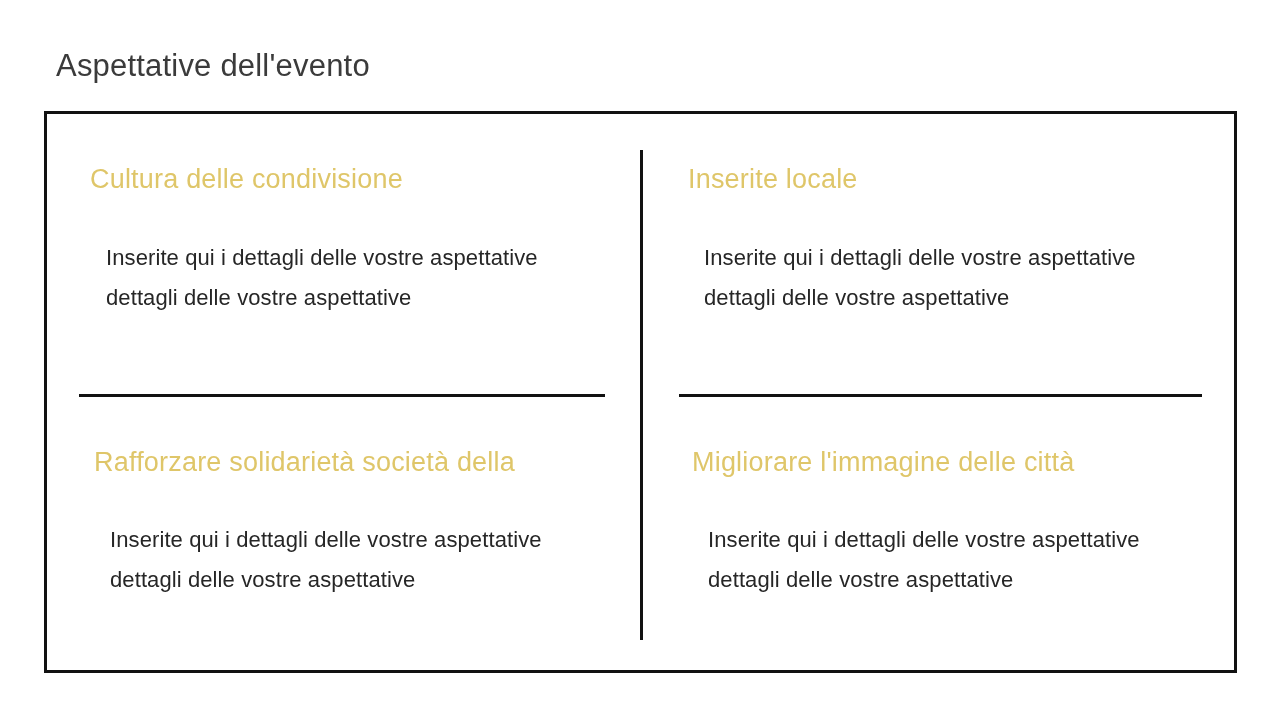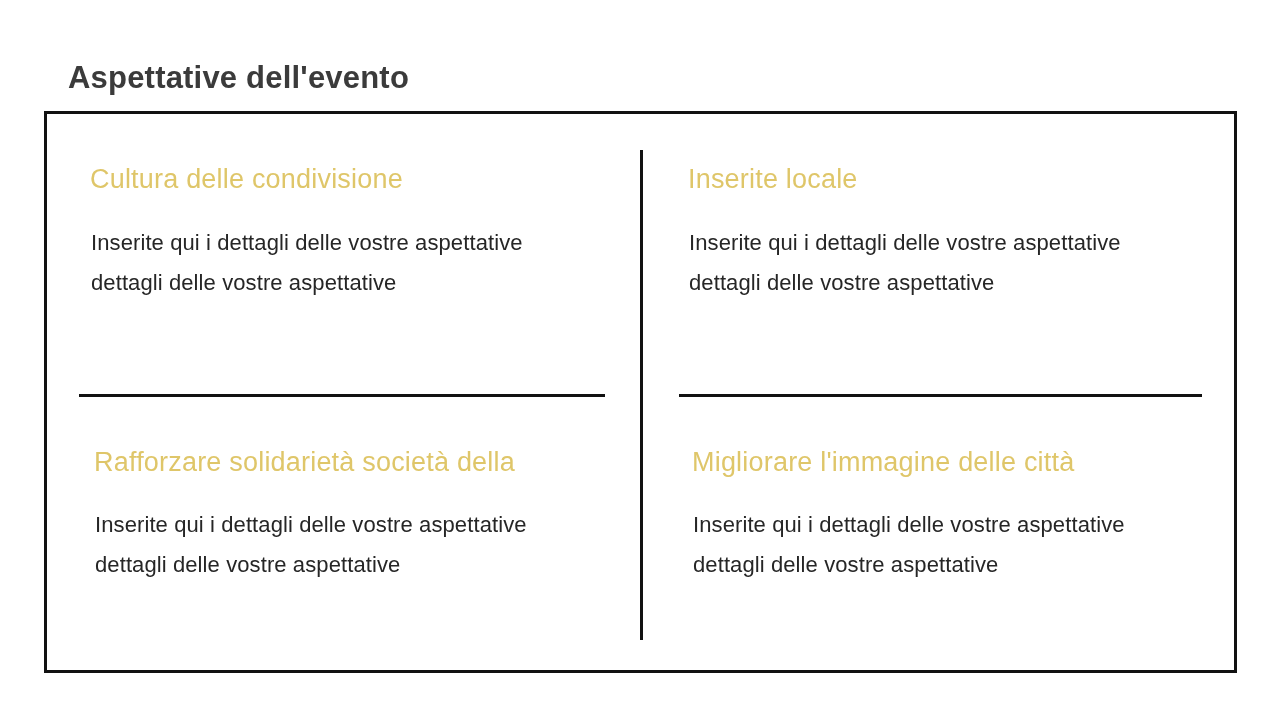--- a/index.html
+++ b/index.html
@@ -12,23 +12,23 @@
     width: 1280px;
     height: 720px;
     background: #ffffff;
     overflow: hidden;
     font-family: "Liberation Sans", "DejaVu Sans", sans-serif;
   }
   .slide-title {
     position: absolute;
     left: 52px;
     top: 44px;
-    margin: 16px;
+    margin: 4px;
     font-size: 31px;
-    font-weight: 700;
+    font-weight: 400;
     color: #3b3b3b;
     letter-spacing: 0.2px;
     white-space: nowrap;
   }
   .content-box {
     position: absolute;
     left: 44px;
     top: 111px;
     width: 1193px;
     height: 562px;
@@ -56,21 +56,21 @@
     position: absolute;
     margin: 0;
     font-size: 27px;
     font-weight: 400;
     color: #dfc669;
     letter-spacing: 0.2px;
     white-space: nowrap;
   }
   .q-body {
     position: absolute;
-    margin: 1px;
+    margin: 16px;
     font-size: 22px;
     font-weight: 400;
     color: #262626;
     line-height: 40px;
     letter-spacing: 0.1px;
   }
   .q-line { display: block; white-space: nowrap; }
 
   .q1-title { left: 90px;  top: 164px; }
   .q1-body  { left: 90px;  top: 222px; }

